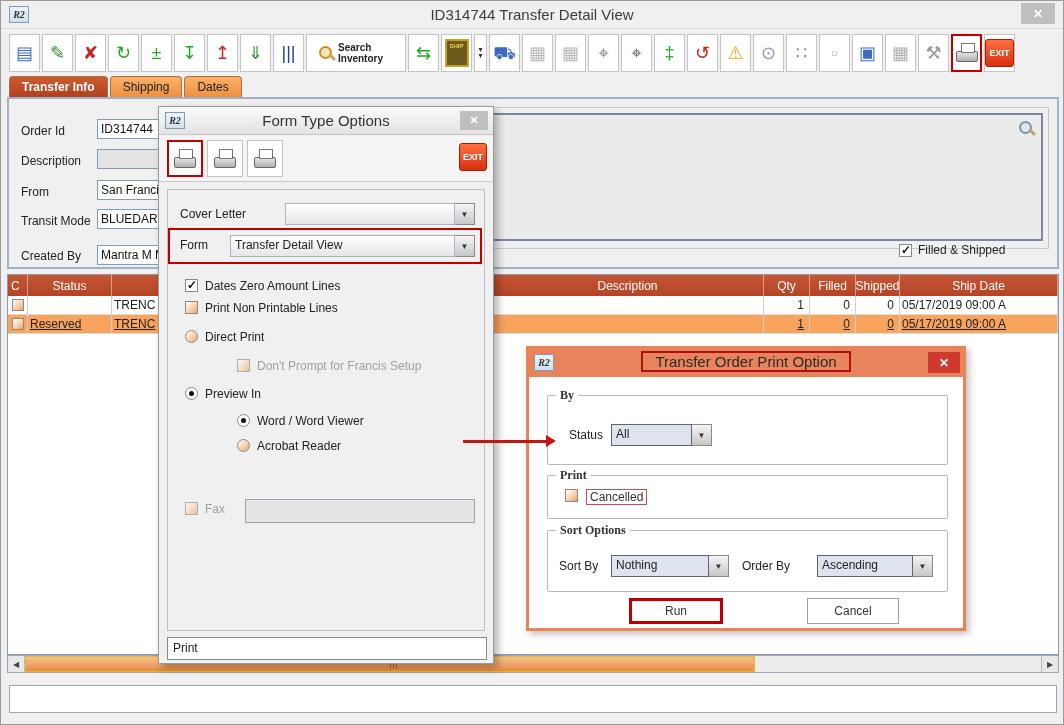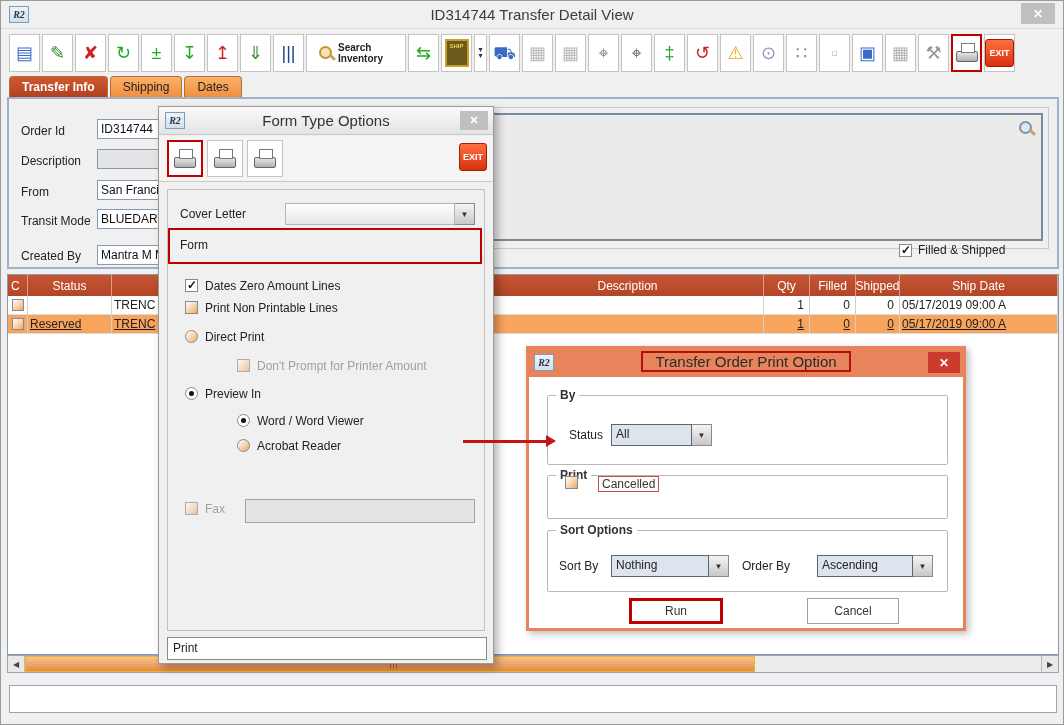--- a/index.html
+++ b/index.html
@@ -106,21 +106,21 @@
   #fax-input { position:absolute; left:86px; top:392px; width:230px; height:24px; background:#e4e4e4; border:1px solid #9aa6b4; }
 
   
   #pod { position:absolute; left:525px; top:345px; width:440px; height:285px; background:#fff; border:3px solid #e8845b; box-shadow:3px 3px 7px rgba(0,0,0,.25); z-index:30; }
   #pod-title { position:absolute; left:-1px; top:-1px; right:-1px; height:29px; background:#e8845b; }
   #pod-title .r2-icon { left:6px; top:6px; }
   #pod-title-text { position:absolute; left:0; right:0; top:3px; text-align:center; font-size:15px; color:#2a2a2a; }
   #pod-title-text span { border:2px solid #b01010; padding:0 12px; display:inline-block; }
   #pod-close { position:absolute; right:4px; top:4px; width:32px; height:21px; background:#ce3b2e; display:flex; align-items:center; justify-content:center; }
   #pod-close::after { content:"✕"; color:#fff; font-size:12px; font-weight:bold; }
-  .group { position:absolute; left:18px; width:401px; border:1px solid #b8b8b8; border-radius:2px; }
+  .group { position:absolute; left:18px; width:401px; border:1px solid #b8b8b8; border-radius:2px;font-family:Liberation Serif, serif; }
   .group-label { position:absolute; top:-8px; left:8px; background:#fff; padding:0 4px; font-weight:bold; color:#333; }
   .cancelled-label { border:1px solid #c0504d; padding:0 3px; color:#333; }
   .pbtn { position:absolute; height:26px; background:#fff; border:1px solid #a0a0a0; display:flex; align-items:center; justify-content:center; color:#333; }
   #run-btn { left:100px; top:249px; width:94px; border:3px solid #c00000; }
   #cancel-btn { left:278px; top:249px; width:92px; }
 
   
   #red-arrow { position:absolute; left:462px; top:439px; width:84px; height:3px; background:#c41414; z-index:60; }
   #red-arrow::after { content:""; position:absolute; right:-9px; top:-5px; border-left:10px solid #c41414; border-top:6px solid transparent; border-bottom:6px solid transparent; }
 </style>
@@ -327,36 +327,40 @@
     </div>
     <div class="dd" style="left:126px; top:96px; width:190px">
       <span class="dd-field"></span>
       <span class="dd-btn"></span>
     </div>
 
     <div class="red-box" style="left:9px; top:121px; width:314px; height:36px"></div>
     <div class="opt-row" style="left:21px; top:131px">
       <span>Form</span>
     </div>
+    <div class="dd" style="left:71px; top:128px; width:245px">
+      <span class="dd-field">Transfer Detail View</span>
+      <span class="dd-btn"></span>
+    </div>
 
     <div class="opt-row" style="left:26px; top:172px">
       <span class="cb on"></span>
       <span>Dates Zero Amount Lines</span>
     </div>
     <div class="opt-row" style="left:26px; top:194px">
       <span class="cb off"></span>
       <span>Print Non Printable Lines</span>
     </div>
     <div class="opt-row" style="left:26px; top:223px">
       <span class="rb off"></span>
       <span>Direct Print</span>
     </div>
     <div class="opt-row" style="left:78px; top:252px">
       <span class="cb dis off"></span>
-      <span class="dim">Don't Prompt for Printer Amount</span>
+      <span class="dim">Don't Prompt for Francis Setup</span>
     </div>
     <div class="opt-row" style="left:26px; top:280px">
       <span class="rb on"></span>
       <span>Preview In</span>
     </div>
     <div class="opt-row" style="left:78px; top:307px">
       <span class="rb on"></span>
       <span>Word / Word Viewer</span>
     </div>
     <div class="opt-row" style="left:78px; top:332px">
@@ -386,21 +390,21 @@
       <span>Status</span>
     </div>
     <div class="dd blue" style="left:82px; top:75px; width:101px">
       <span class="dd-field">All</span>
       <span class="dd-btn"></span>
     </div>
 
     <div class="group" style="top:126px; height:44px">
       <span class="group-label">Print</span>
     </div>
-    <div class="opt-row" style="left:36px; top:127px; gap:20px">
+    <div class="opt-row" style="left:36px; top:140px; gap:8px">
       <span class="cb off"></span>
       <span class="cancelled-label">Cancelled</span>
     </div>
 
     <div class="group" style="top:181px; height:62px">
       <span class="group-label">Sort Options</span>
     </div>
     <div class="opt-row" style="left:30px; top:210px">
       <span>Sort By</span>
     </div>

